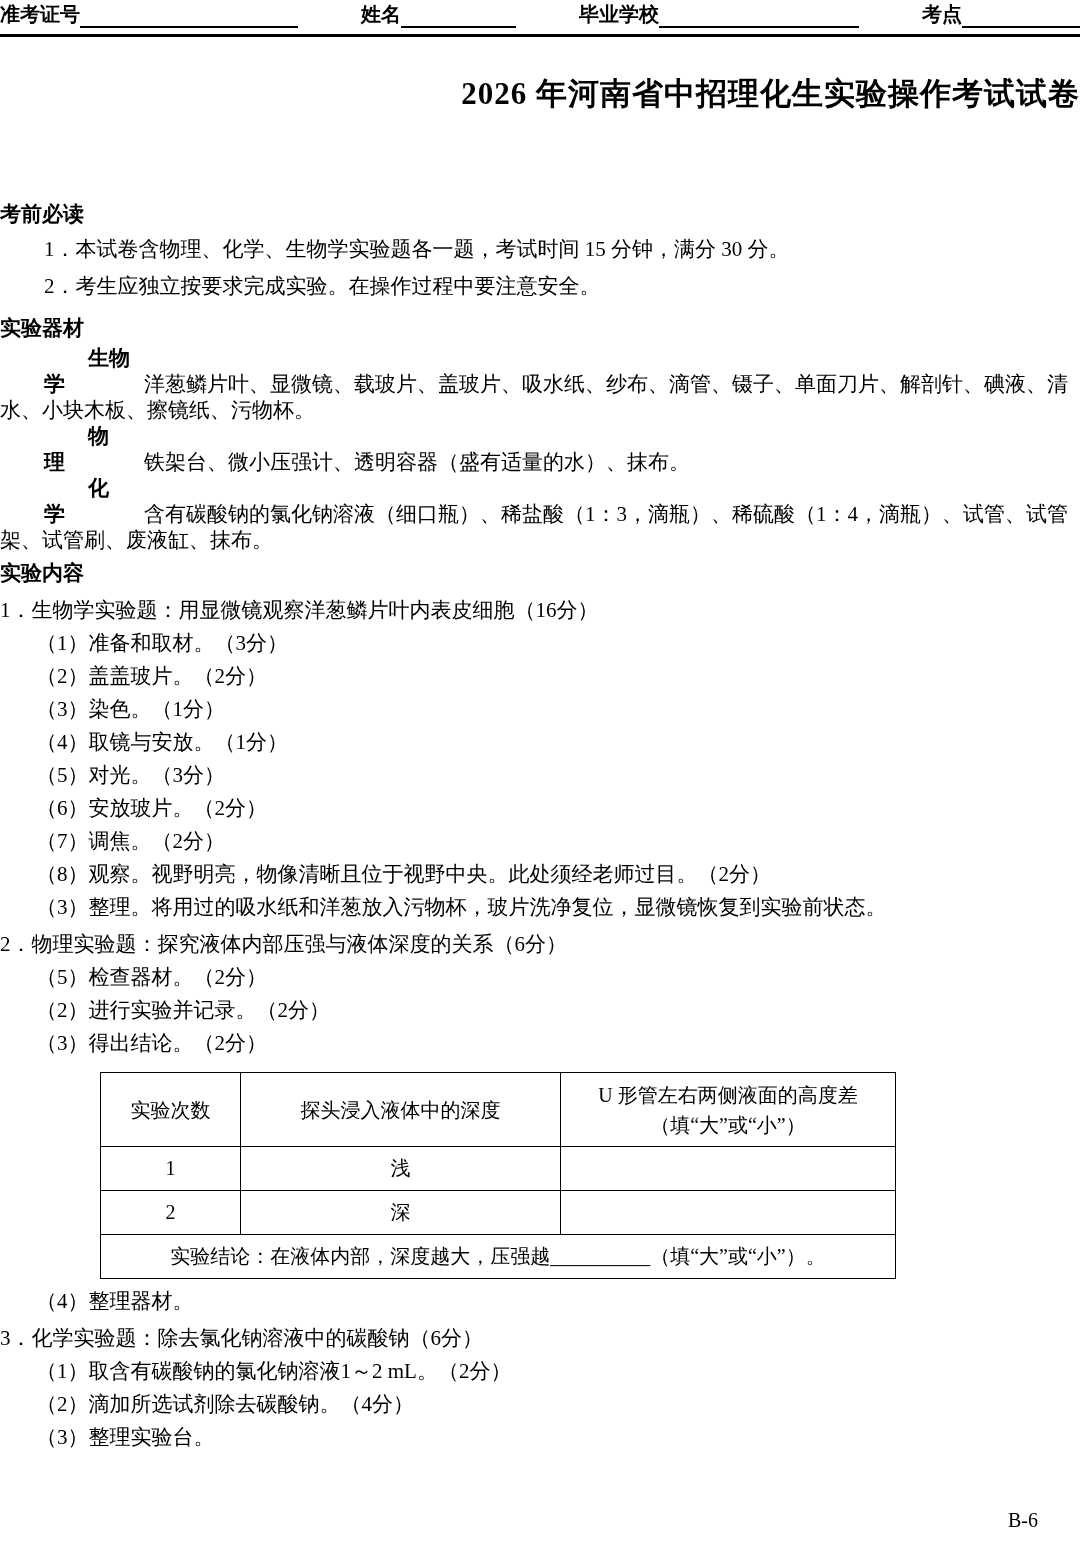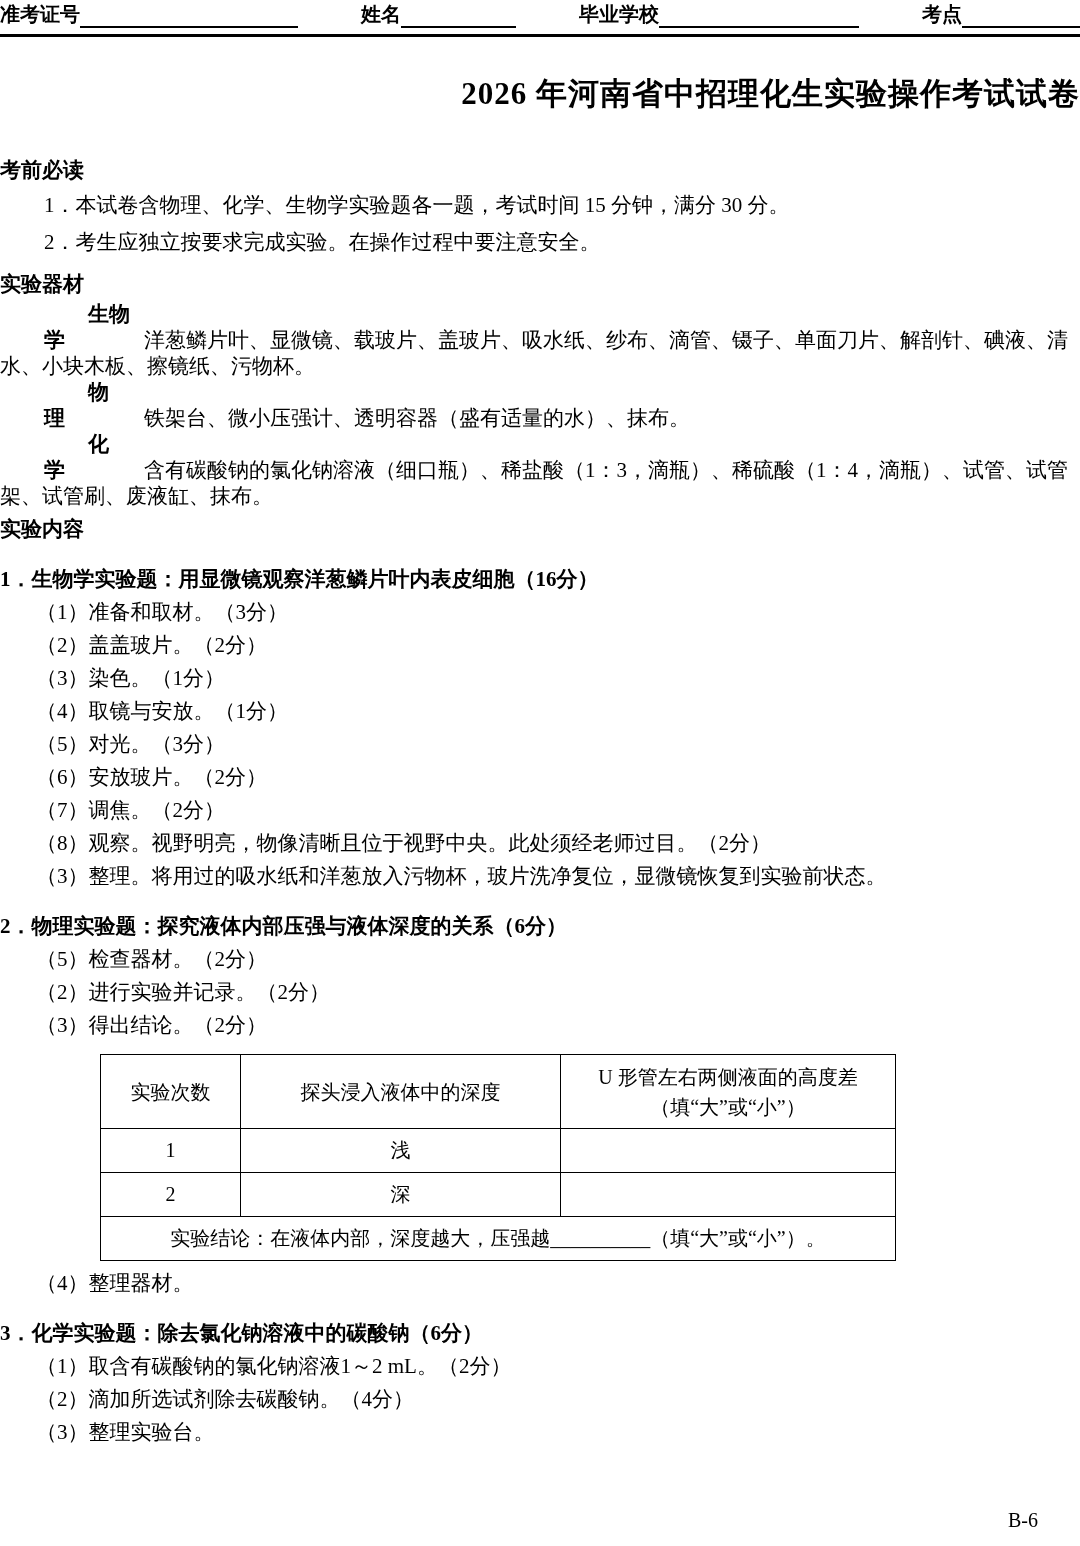--- a/index.html
+++ b/index.html
@@ -13,26 +13,26 @@
   .hdr { display:flex; justify-content:space-between; align-items:flex-end;
          height:28px; font-size:20px; font-weight:bold; }
   .hf { display:flex; align-items:flex-end; flex:none; }
   .blank { display:inline-block; border-bottom:2px solid #000; height:24px; }
   .b1{width:218px} .b2{width:115px} .b3{width:200px} .b4{width:118px}
   .rule { border-top:3px solid #000; margin-top:6px; }
   .title { margin-top:34px; line-height:46px; text-align:right;
            font-size:31px; font-weight:bold; letter-spacing:1px; }
   p { margin:0; }
   .h2 { margin-top:6px; line-height:34px; font-weight:bold; }
-  .h2.mt-lg { margin-top:36px; }
+  .h2.mt-lg { margin-top:80px; }
   .h2.mt-md { margin-top:3px; }
   .ind { text-indent:44px; line-height:37px; }
   .equip { text-indent:44px; line-height:26px; }
   .subj { display:inline-block; width:100px; font-weight:bold; }
-  .h3 { font-weight:bold; line-height:34px; margin-top:16px; }
+  .h3 { font-weight:normal; line-height:34px; margin-top:3px; }
   .step { padding-left:36px; line-height:33px;font-family:Liberation Serif, serif; }
   .s4 { margin-top:6px; }
   .tbl { border-collapse:collapse; table-layout:fixed; width:795px;
          margin:12px 0 0 100px; font-size:20px; }
   .tbl td { border:1.5px solid #000; text-align:center; vertical-align:middle; padding:0; }
   .c1{width:140px} .c2{width:320px} .c3{width:335px}
   .hrow td { height:74px; line-height:30px; }
   .dr td { height:44px; }
   .pageno { position:absolute; right:42px; bottom:14px; font-size:20px; }
 </style>

